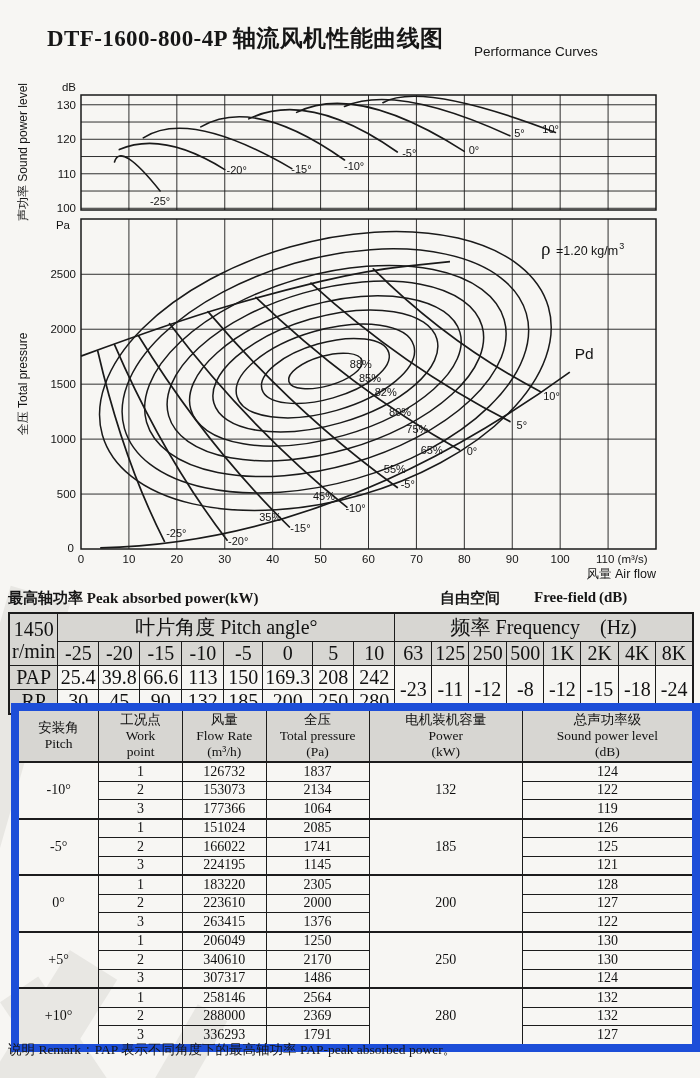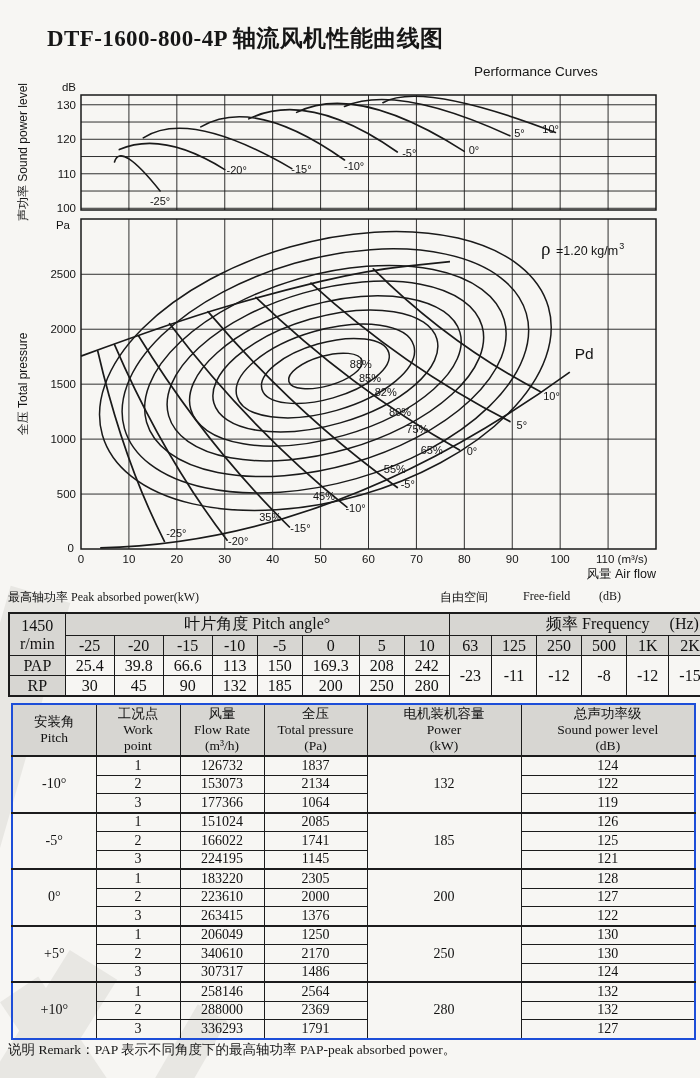--- a/index.html
+++ b/index.html
@@ -6,35 +6,35 @@
   body{width:700px;height:1078px;background:#f7f6f3;position:relative;overflow:hidden;
        font-family:"Liberation Sans",sans-serif;color:#161616;}
   .page{position:absolute;inset:0;}
   .wm{position:absolute;background:#e8e7e3;z-index:0;}
   .wm1{left:-36px;top:588px;width:62px;height:330px;transform:rotate(16deg);}
   .wm2{left:-14px;top:942px;width:56px;height:300px;transform:rotate(32deg);}
   .wm3{left:66px;top:968px;width:46px;height:250px;transform:rotate(-34deg);}
   .wm4{left:148px;top:1000px;width:34px;height:190px;transform:rotate(30deg);}
   h1.title{position:absolute;left:30px;top:6px;margin:17px;z-index:1;
      font-family:"Liberation Serif",serif;font-weight:bold;font-size:23px;letter-spacing:.4px;}
-  .perf{position:absolute;left:474px;top:64px;font-size:13.5px;z-index:1;}
+  .perf{position:absolute;left:474px;top:44px;font-size:13.5px;z-index:1;}
   #charts-svg{position:absolute;left:0;top:80px;z-index:1;}
-  .cap{position:absolute;z-index:1;font-family:"Liberation Serif",serif;font-size:12px;}
+  .cap{position:absolute;z-index:1;font-family:"Liberation Serif",serif;font-size:15px;font-weight:bold;}
   #cap-peak{left:8px;top:589px;}
   #cap-ff-cn{left:440px;top:589px;}
-  #cap-ff-en{left:523px;top:589px;}
+  #cap-ff-en{left:534px;top:589px;}
   #cap-ff-unit{left:599px;top:589px;}
   #table1{position:absolute;left:8px;top:612px;z-index:1;}
   #table2{position:absolute;left:11px;top:703px;z-index:1;}
   table{border-collapse:collapse;font-family:"Liberation Serif",serif;color:#111;
         table-layout:fixed;}
   #table1 table{border:2px solid #1c1c1c;}
-  #table1 td{border:1px solid #1c1c1c;text-align:center;font-size:16px;height:19px;
-        padding:0 10px;overflow:hidden;white-space:nowrap;}
-  #table2 table{border:2px solid #1d4ed8;}
+  #table1 td{border:1px solid #1c1c1c;text-align:center;font-size:20px;height:19px;
+        padding:0 2px;overflow:hidden;white-space:nowrap;}
+  #table2 table{border:8px solid #1d4ed8;}
   #table2 th,#table2 td{border:1px solid #1c1c1c;text-align:center;font-size:14px;
         padding:0 1px;overflow:hidden;white-space:nowrap;}
   #table2 th{font-weight:normal;font-size:13.5px;line-height:1.18;height:50px;}
   #table2 td{height:17.5px;}
   #table2 tbody tr.gtop td{border-top:2px solid #1c1c1c;}
   #table2 thead th{border-bottom:2px solid #1c1c1c;}
   .hdr{background:#d7d6d2;}
   .corner-cell{font-size:13.5px;line-height:1.1;}
   .remark{position:absolute;left:8px;top:1041px;width:680px;z-index:1;
         font-family:Liberation Serif, serif;font-size:13.5px;line-height:17px;}

